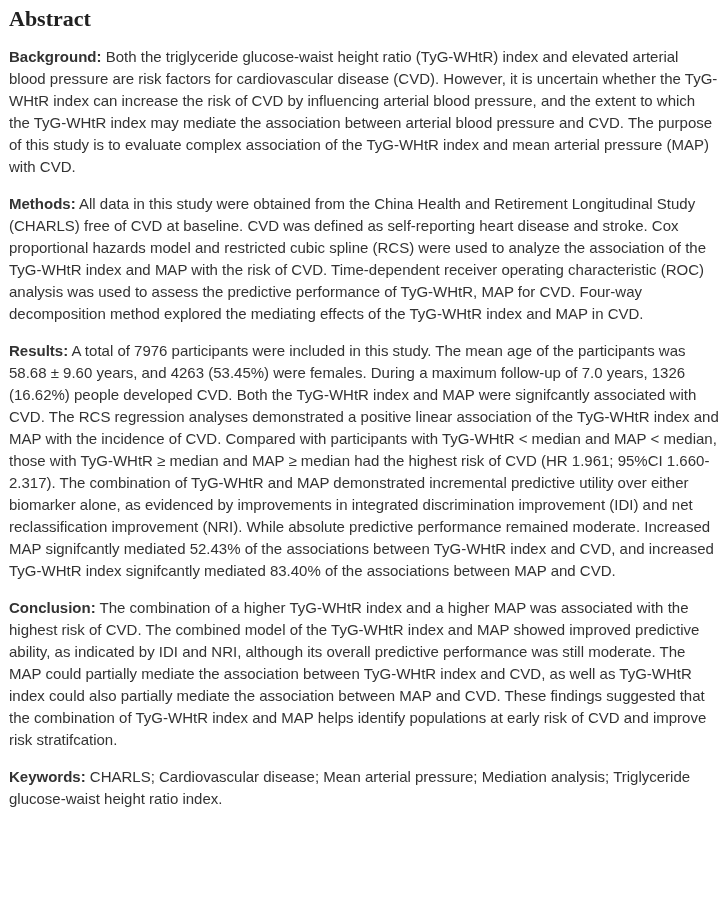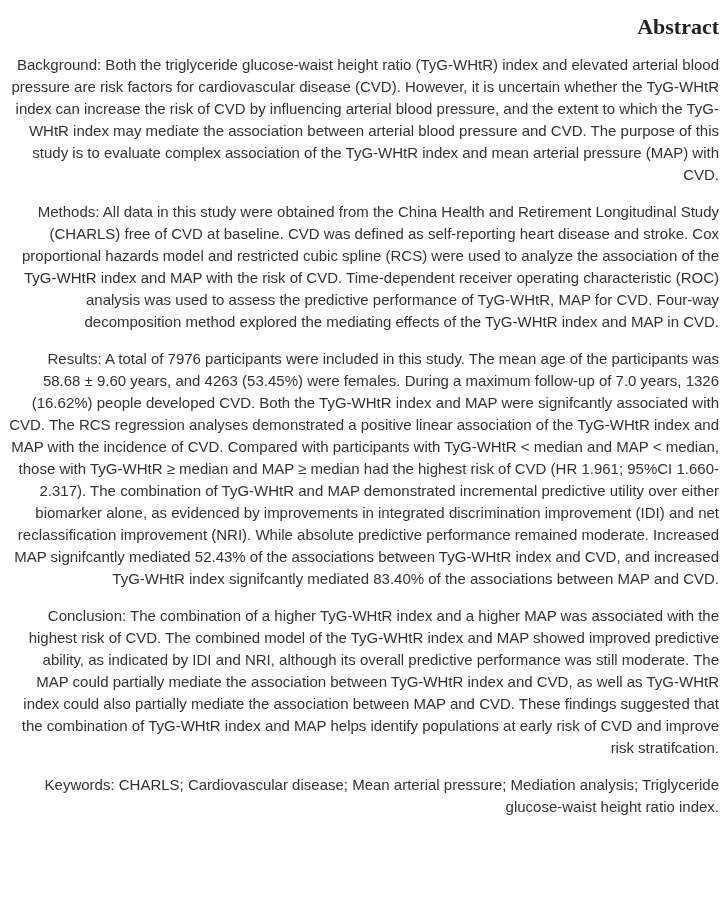--- a/index.html
+++ b/index.html
@@ -6,43 +6,42 @@
     margin: 0;
     padding: 0;
     background: #ffffff;
   }
   body {
     width: 728px;
     font-family: "Liberation Sans", "DejaVu Sans", sans-serif;
     color: #333333;
   }
   .abstract-wrap {
-    padding: 14px 9px 10px 9px;
+    padding: 6px 9px 10px 9px;
     box-sizing: border-box;
-    text-align: right;
   }
   h1.abstract-title {
     font-family: "Liberation Serif", "DejaVu Serif", serif;
     font-size: 22px;
     font-weight: 700;
     color: #212121;
     margin: 0 0 14px 0;
     line-height: 1.2;
   }
   p.para {
     font-size: 15px;
     line-height: 22px;
     margin: 0 0 15px 0;
     color: #333333;
   }
   p.para:last-child {
     margin-bottom: 8px;
   }
   p.para strong {
-    font-weight: 400;
+    font-weight: 700;
     color: #333333;
   }
 </style>
 </head>
 <body>
 
 <div class="abstract-wrap">
 
   <h1 class="abstract-title">Abstract</h1>
 

